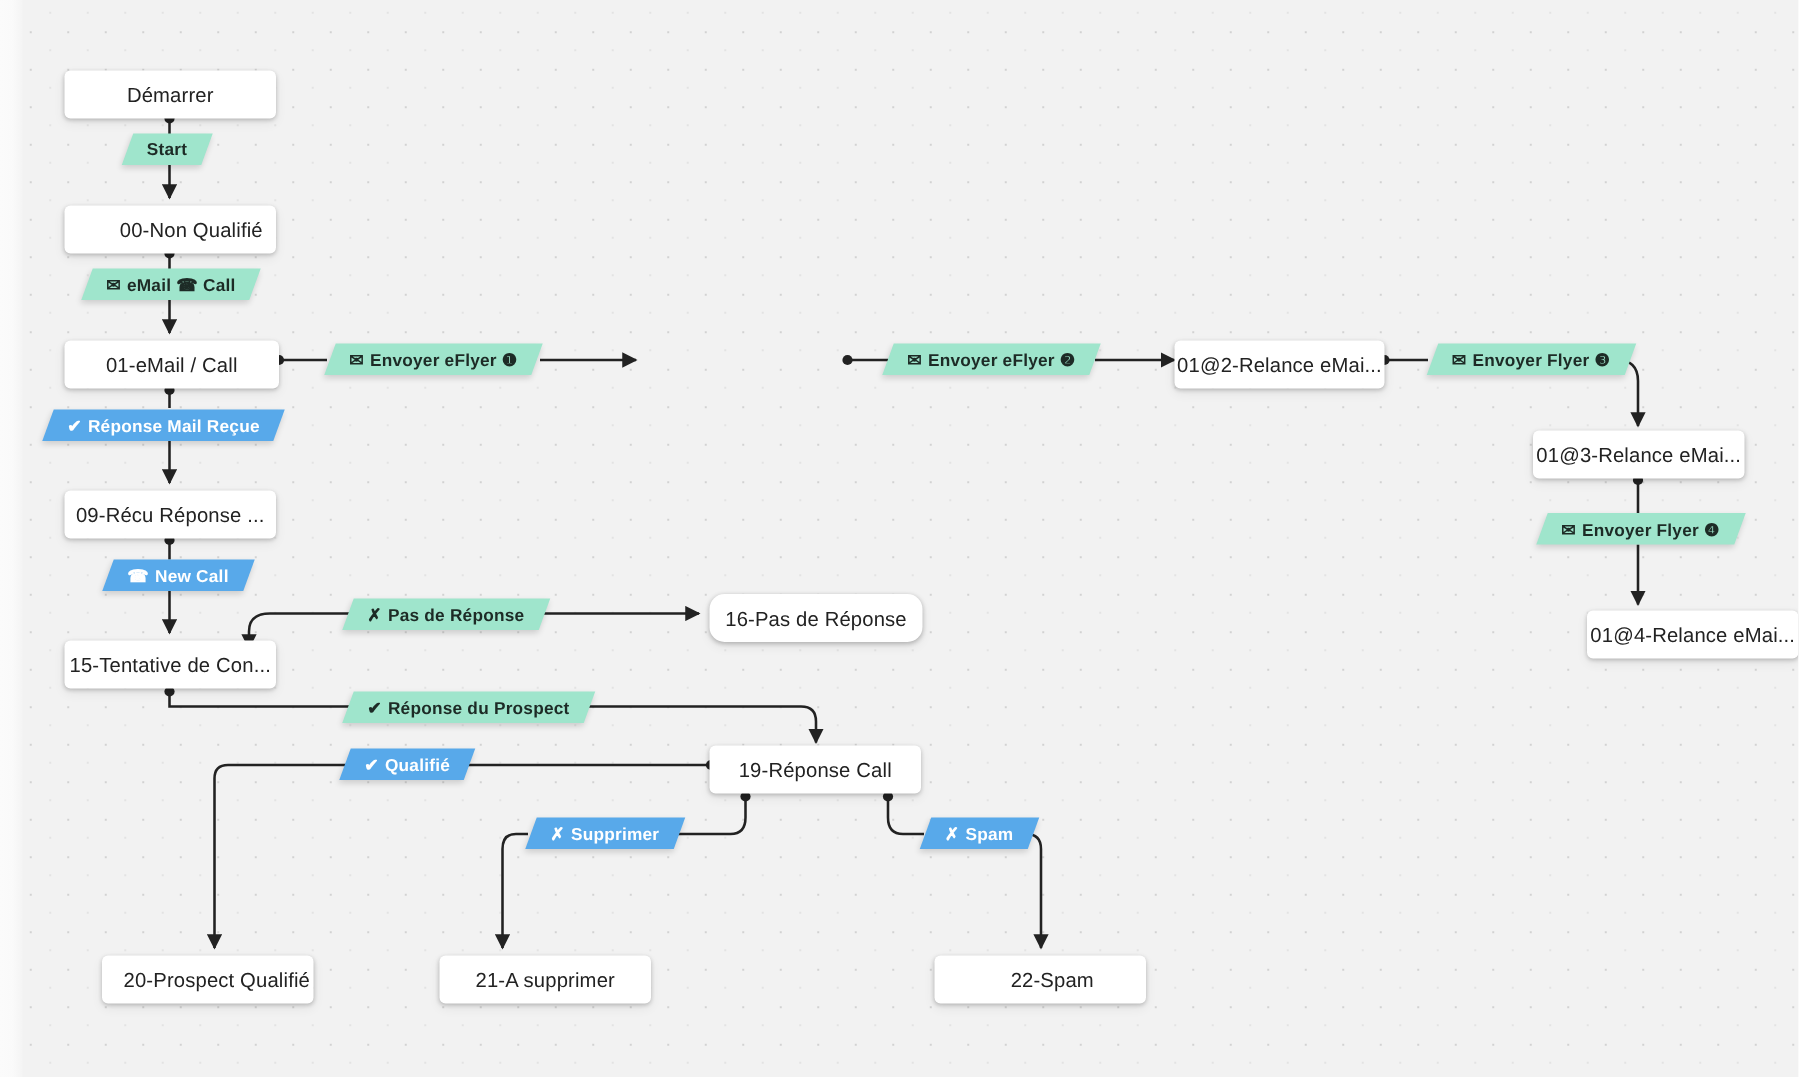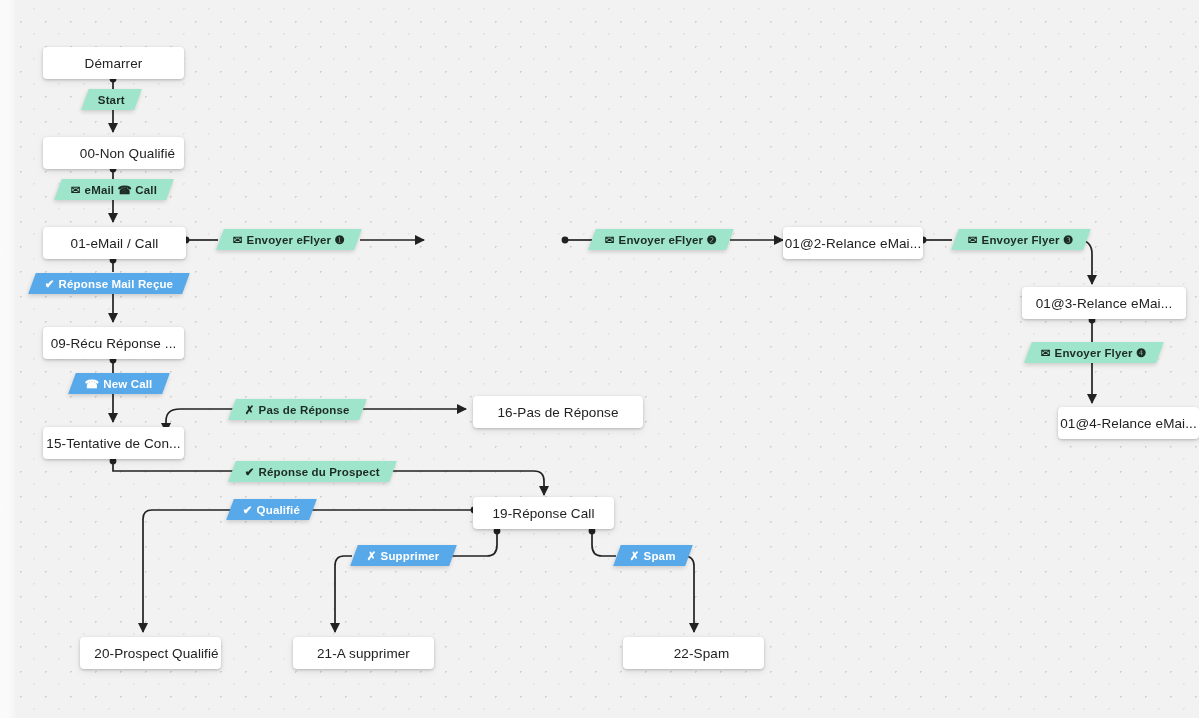--- a/index.html
+++ b/index.html
@@ -144,33 +144,33 @@
 
   <div class="node" style="left:43px;  top:47px;  width:141px; height:32px;">Démarrer</div>
 
   <div class="node" style="left:43px;  top:137px; width:141px; height:32px;padding-left:28px;">00-Non Qualifié</div>
 
   <div class="node" style="left:43px;  top:227px; width:143px; height:32px;">01-eMail / Call</div>
 
 
   <div class="node" style="left:783px; top:227px; width:140px; height:32px;">01@2-Relance eMai...</div>
 
-  <div class="node" style="left:1022px; top:287px; width:164px; height:32px;">01@3-Relance eMai...</div>
+  <div class="node" style="left:1022px; top:287px; width:141px; height:32px;">01@3-Relance eMai...</div>
 
   <div class="node" style="left:1022px; top:407px; width:141px; height:32px;margin-left:36px;">01@4-Relance eMai...</div>
 
   <div class="node" style="left:43px;  top:327px; width:141px; height:32px;">09-Récu Réponse ...</div>
 
   <div class="node" style="left:43px;  top:427px; width:141px; height:32px;">15-Tentative de Con...</div>
 
-  <div class="node" style="left:473px; top:396px; width:170px; height:32px;">16-Pas de Réponse</div>
+  <div class="node" style="left:473px; top:396px; width:142px; height:32px;border-radius:10px;">16-Pas de Réponse</div>
 
   <div class="node" style="left:473px; top:497px; width:141px; height:32px;">19-Réponse Call</div>
 
-  <div class="node" style="left:80px;  top:637px; width:141px; height:32px;padding-left:12px;">20-Prospect Qualifié</div>
+  <div class="node" style="left:68px;  top:637px; width:141px; height:32px;padding-left:12px;">20-Prospect Qualifié</div>
 
   <div class="node" style="left:293px; top:637px; width:141px; height:32px;">21-A supprimer</div>
 
   <div class="node" style="left:623px; top:637px; width:141px; height:32px;padding-left:16px;">22-Spam</div>
 
   <div class="label teal" style="left:85px; top:89px;">
     <span>Start</span>
   </div>
 
   <div class="label teal" style="left:58px; top:179px;">

